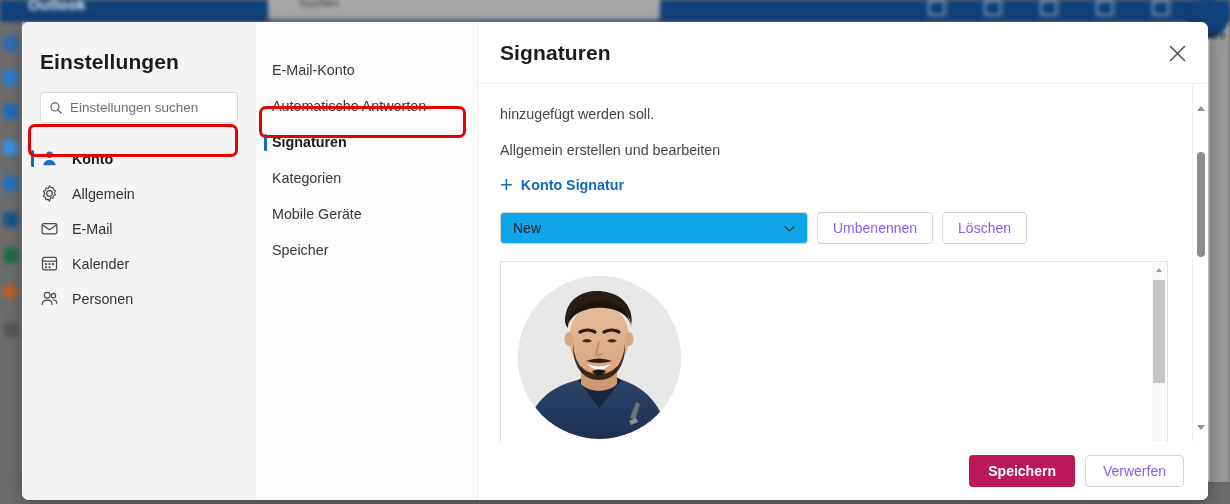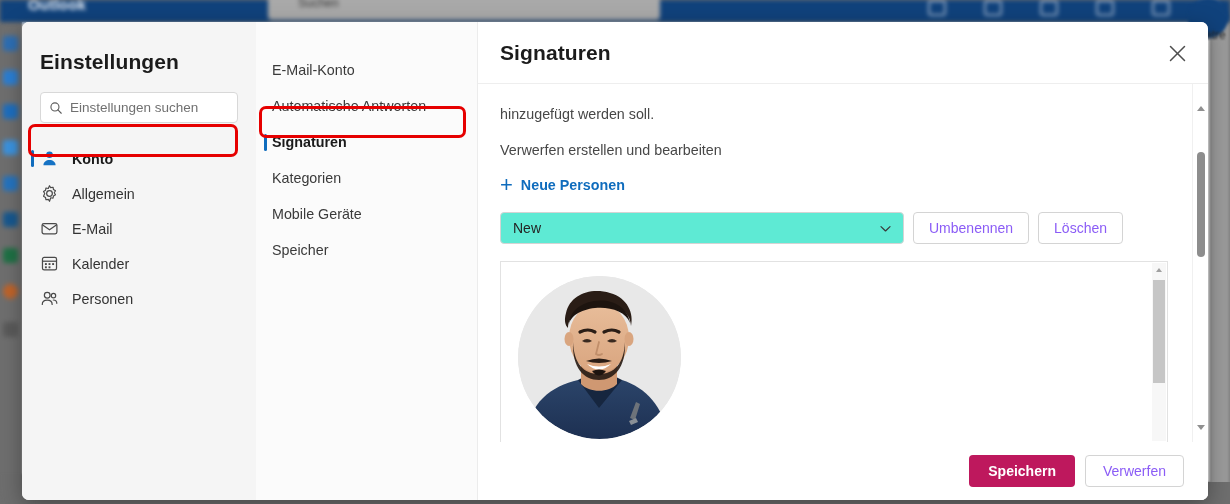--- a/index.html
+++ b/index.html
@@ -167,23 +167,23 @@
   .body-line { font-size: 14.3px; color: #474747; margin-bottom: 20px; }
   .body-line.tight { margin-bottom: 16px; }
   #new-sig-link {
     display: inline-flex; align-items: center;
     color: #0f6cbd; font-size: 14.3px; font-weight: 600;
     cursor: pointer; margin-bottom: 16px;
   }
   #new-sig-link .plus { font-size: 22px; font-weight: 400; margin-right: 8px; line-height: 1; }
   #sig-row { display: flex; align-items: center; gap: 9px; margin-bottom: 17px; }
   #sig-select {
-    width: 404px; height: 32px;
+    width: 308px; height: 32px;
     border: 1px solid #d4d4d4; border-radius: 4px;
-    background: #5eead4; display: flex; align-items: center;
+    background: #0ea5e9; display: flex; align-items: center;
     justify-content: space-between; padding: 0 10px 0 12px;
     font-size: 14px; color: #242424; cursor: pointer; gap: 40px;
   }
   .std-btn {
     height: 32px; padding: 0 15px;
     border: 1px solid #d4d4d4; border-radius: 4px;
     background: #fff; font-size: 14px; color: #8b5cf6;
     font-family: "Liberation Sans", sans-serif;
     cursor: pointer; display: flex; align-items: center;
   }
@@ -382,25 +382,25 @@
           <line x1="2.5" y1="2.5" x2="16.5" y2="16.5" stroke="#4e4e4e" stroke-width="1.5" stroke-linecap="round"></line>
           <line x1="16.5" y1="2.5" x2="2.5" y2="16.5" stroke="#4e4e4e" stroke-width="1.5" stroke-linecap="round"></line>
         </svg>
       </div>
     </div>
 
     <div id="main-scrollarea">
       <div id="main-content">
 
         <div class="body-line">hinzugefügt werden soll.</div>
-        <div class="body-line tight">Verwerfen erstellen und bearbeiten</div>
+        <div class="body-line tight">Allgemein erstellen und bearbeiten</div>
 
         <div id="new-sig-link">
           <span class="plus">+</span>
-          <span>Neue Personen</span>
+          <span>Konto Signatur</span>
         </div>
 
         <div id="sig-row">
           <div id="sig-select">
             <span>New</span>
             <svg width="15" height="15" viewBox="0 0 16 16">
               <path d="M3.2 6L8 10.6 12.8 6" fill="none" stroke="#3a3a3a" stroke-width="1.35" stroke-linecap="round" stroke-linejoin="round"></path>
             </svg>
           </div>
           <button class="std-btn">Umbenennen</button>

